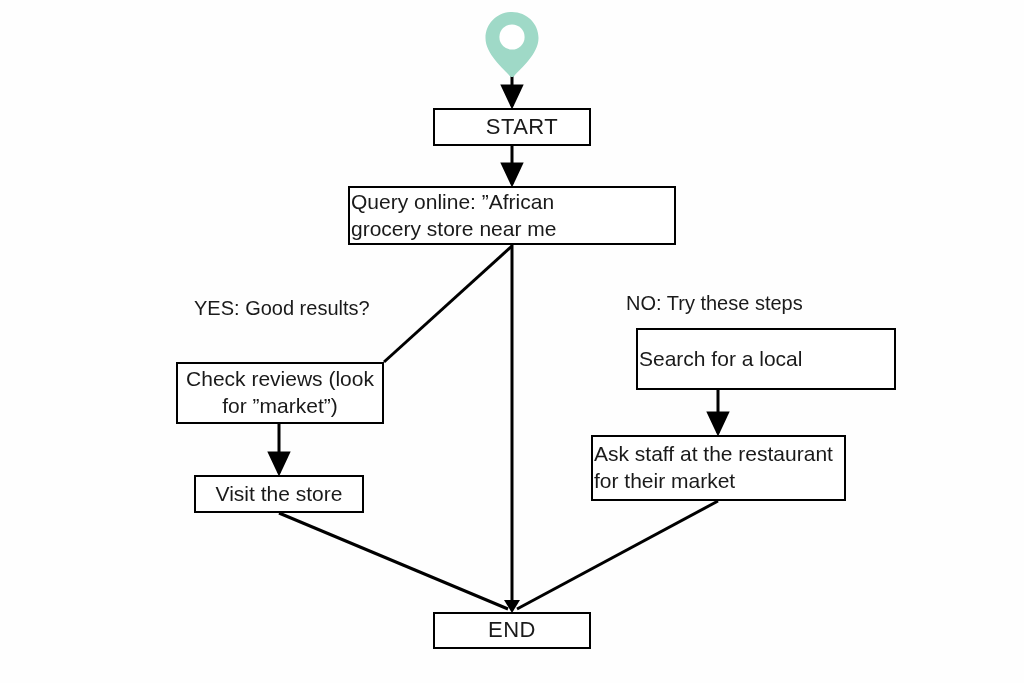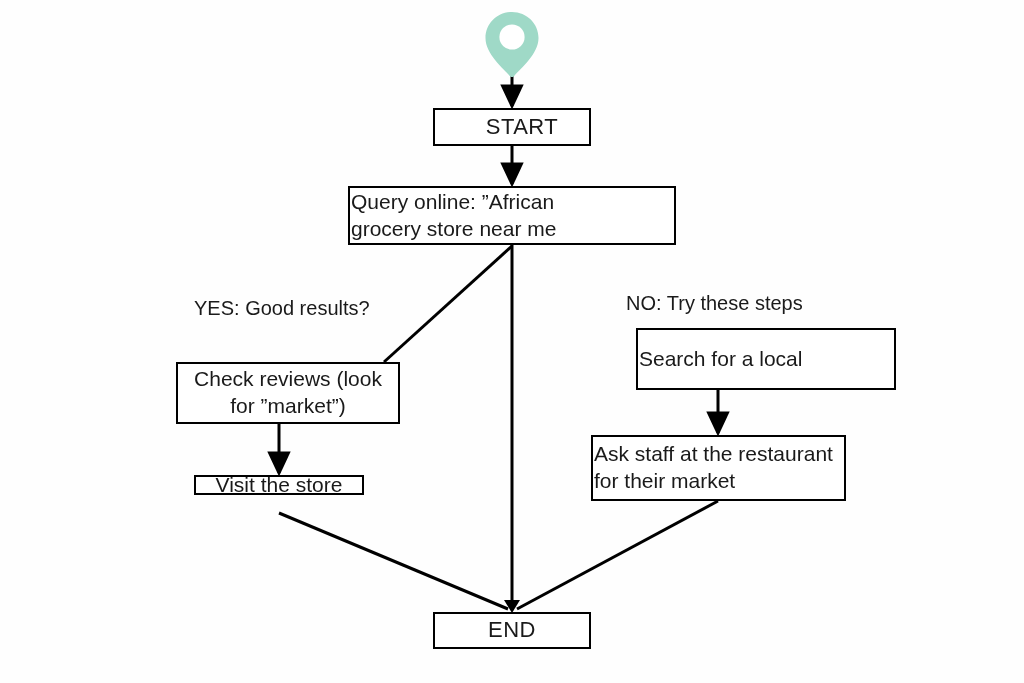--- a/index.html
+++ b/index.html
@@ -107,26 +107,26 @@
 
   <div class="node left-text" style="left:348px; top:186px; width:328px; height:59px;">
     <span class="line">Query online: ”African</span>
     <span class="line">grocery store near me</span>
   </div>
 
   <div class="branch-label" style="left:626px; top:292px;">NO: Try these steps</div>
 
   <div class="branch-label" style="left:194px; top:297px;">YES: Good results?</div>
 
-  <div class="node center-text" style="left:176px; top:362px; width:224px; height:62px;">
+  <div class="node center-text" style="left:176px; top:362px; width:208px; height:62px;">
     <span class="line">Check reviews (look</span>
     <span class="line">for ”market”)</span>
   </div>
 
-  <div class="node center-text" style="left:194px; top:475px; width:170px; height:20px;">
+  <div class="node center-text" style="left:194px; top:475px; width:170px; height:38px;">
     <span class="line">Visit the store</span>
   </div>
 
   <div class="node left-text" style="left:636px; top:328px; width:260px; height:62px;text-align:center;">
     <span class="line">Search for a local</span>
   </div>
 
   <div class="node left-text" style="left:591px; top:435px; width:255px; height:66px;">
     <span class="line">Ask staff at the restaurant</span>
     <span class="line">for their market</span>

